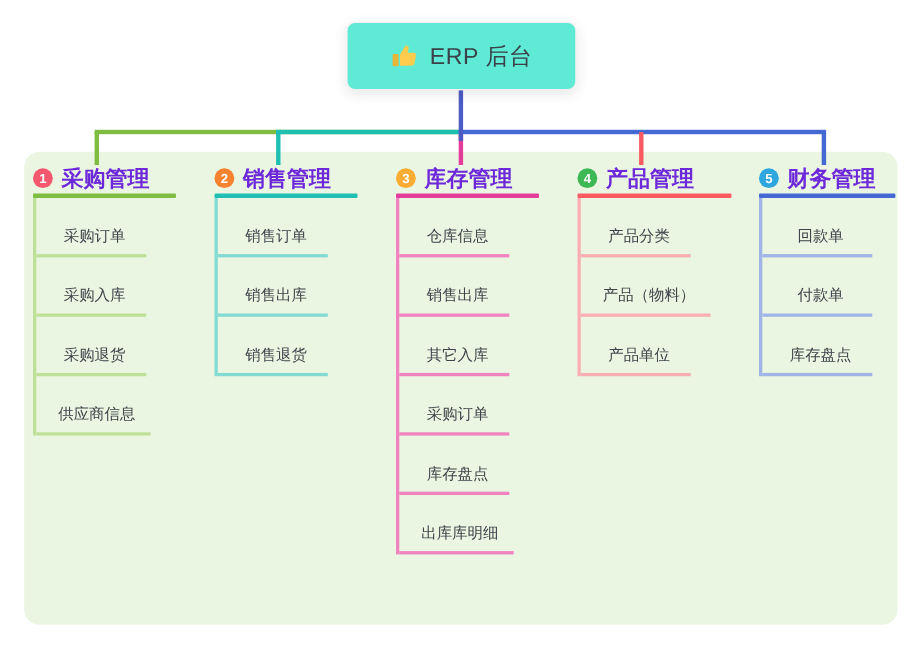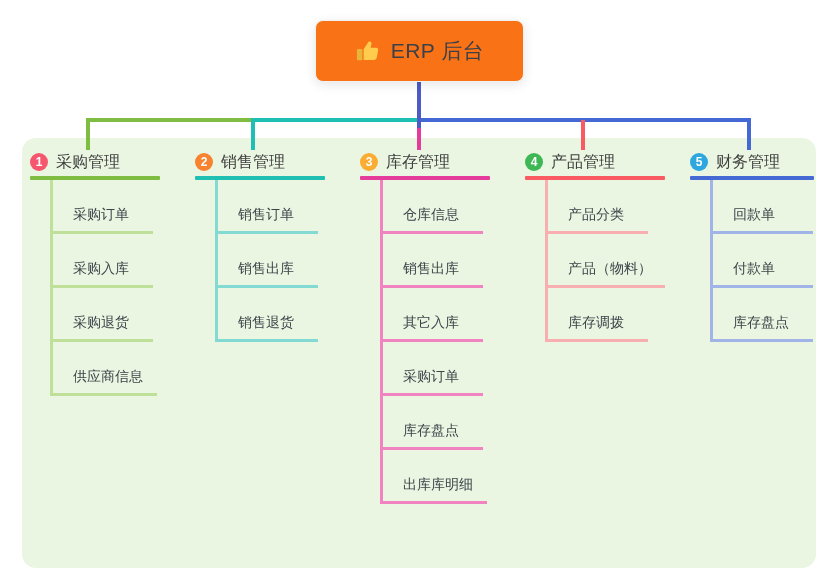--- a/index.html
+++ b/index.html
@@ -2,35 +2,35 @@
 <html><head>
 <meta charset="utf-8">
 <style>
   * { margin:0; padding:0; box-sizing:border-box; }
   html,body { background:#fff; }
   body { font-family:"Liberation Sans","DejaVu Sans",sans-serif; color:#3c3f45; }
   .canvas { position:relative; width:839px; height:588px; background:#ffffff; overflow:hidden; }
 
   .panel { position:absolute; left:22px; top:138px; width:794px; height:430px; border-radius:14px; }
 
-  .root-card { position:absolute; left:315px; top:20px; width:209px; height:62px; background:#f97316;
+  .root-card { position:absolute; left:315px; top:20px; width:209px; height:62px; background:#5eead4;
     border:1px solid #f1f1f1; border-radius:8px; box-shadow:0 3px 12px rgba(0,0,0,.10);
     display:flex; align-items:center; justify-content:center; gap:10px; }
   .root-title { font-size:21px; color:#3b4049; letter-spacing:.5px; }
 
   .line { position:absolute; }
 
   .branch { position:absolute; top:148px; }
   .branch-header { height:28px; display:flex; align-items:center; gap:8px; }
   .badge { width:18px; height:18px; border-radius:50%; background:var(--badge,#ccc); color:#fff;
     font-size:12px; font-weight:bold; display:flex; align-items:center; justify-content:center; flex:0 0 18px; }
-  .branch-title { font-size:16px; font-weight:400; color:#404040; }
+  .branch-title { font-size:20px; font-weight:700; color:#6d28d9; }
   .branch-underline { height:4px; width:100%; background:var(--line,#999); border-radius:1px; }
 
-  .items { margin-left:20px; border-left:3px solid var(--sub,#ddd); }
+  .items { margin-left:0; border-left:3px solid var(--sub,#ddd);text-align:center; }
   .item { height:54px; display:flex; align-items:flex-end; }
   .item-box { min-width:100px; width:fit-content; border-bottom:3px solid var(--sub,#ddd);
     padding:0 14px 7px 20px; font-size:14px; color:#3f434a; white-space:nowrap; }
 
   .thumb-icon { width:26px; height:26px; }
 </style>
 </head>
 <body>
 
 <div class="canvas">
@@ -131,21 +131,21 @@
     </div>
     <div class="branch-underline"></div>
     <div class="items">
       <div class="item">
           <span class="item-box">产品分类</span>
         </div>
       <div class="item">
           <span class="item-box">产品（物料）</span>
         </div>
       <div class="item">
-          <span class="item-box">库存调拨</span>
+          <span class="item-box">产品单位</span>
         </div>
     </div>
   </div>
 
   <div class="branch" style="left: 690px; width: 124px; --badge: #2EA6DE; --line: #4468D4; --sub: #A0B4E7;">
     <div class="branch-header">
       <span class="badge">5</span>
       <span class="branch-title">财务管理</span>
     </div>
     <div class="branch-underline"></div>

